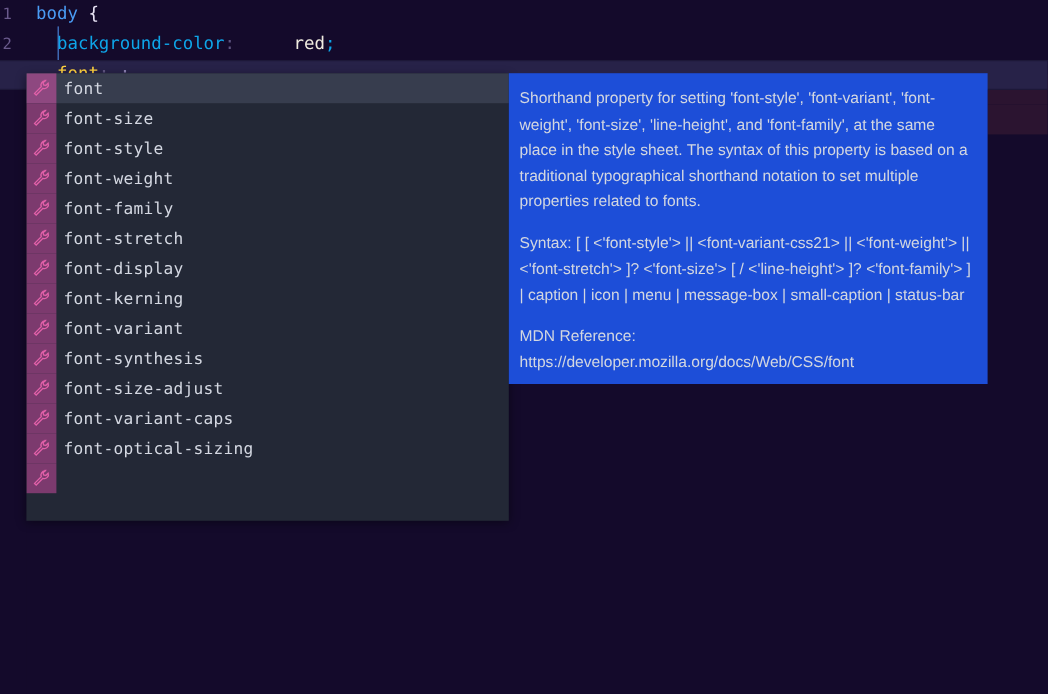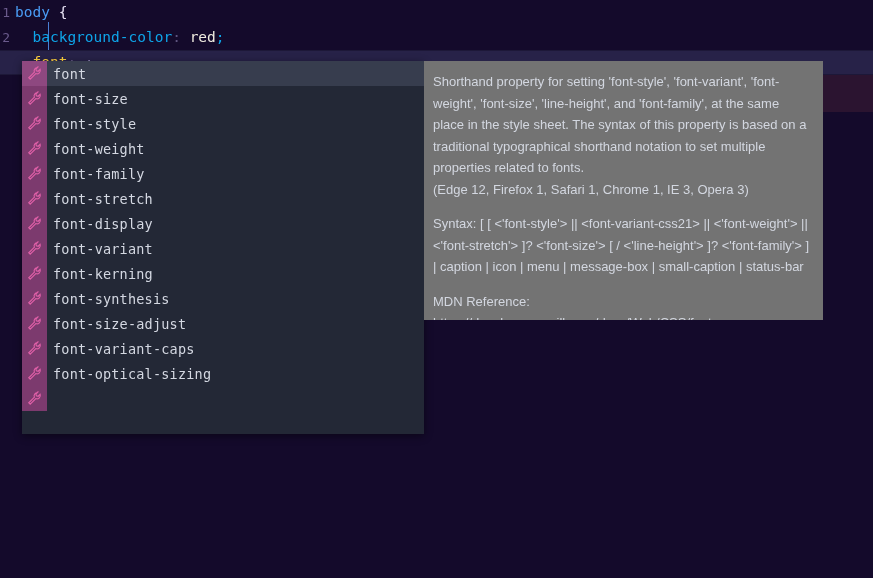--- a/index.html
+++ b/index.html
@@ -47,34 +47,34 @@
     position: absolute;
     left: 0;
     width: 873px;
     height: 25px;
     line-height: 25px;
     font-family: "DejaVu Sans Mono", monospace;
     font-size: 14.5px;
     white-space: pre;
     color: #d7d2e8;
   }
-  .code-line .txt { padding-left: 15px; }
+  .code-line .txt { padding-left: 30px; }
   .code-line.current {
     background: #272248;
     border-top: 1px solid #1d1838;
     border-bottom: 1px solid #1d1838;
     height: 23px;
     line-height: 23px;
   }
 
   .tok-sel   { color: #4a9cf5; }
   .tok-brace { color: #e8e3f5; }
   .tok-prop  { color: #0ea5e9; }
   .tok-prop2 { color: #ffd23f; }
-  .tok-val   { color: #f0ece0; }
+  .tok-val   { color: #f0ece0; margin-left: 40px; }
   .tok-punc  { color: #5f5580; }
   .tok-semi  { color: #8a7fb0; }
 
   .indent-guide {
     position: absolute;
     left: 48px;
     top: 22px;
     width: 1px;
     height: 42px;
     background: #4a7fd4;
@@ -128,21 +128,21 @@
     white-space: nowrap;
   }
 
   
   .docpanel {
     position: absolute;
     left: 424px;
     top: 61px;
     width: 399px;
     height: 259px;
-    background: #737373;
+    background: #1d4ed8;
     box-sizing: border-box;
     padding: 10px 12px 8px 9px;
     overflow: hidden;
   }
   .docpanel p {
     margin: 0;
     font-family: "Liberation Sans", sans-serif;
     font-size: 13px;
     line-height: 21.5px;
     color: #d3d7e0;
@@ -230,29 +230,29 @@
           </svg>
         </div>
         <div class="slabel">font-display</div>
       </div>
       <div class="srow">
         <div class="sicon">
           <svg width="15" height="15" viewBox="0 0 16 16">
             <path d="M11.2 1.6a3.6 3.6 0 0 0-3.3 5 l-6 6 1.5 1.5 6-6a3.6 3.6 0 0 0 4.6-4.6 l-2.1 2.1 -1.9-.5 -.5-1.9 2.1-2.1a3.6 3.6 0 0 0-.4-.0z" fill="none" stroke="#e060a8" stroke-width="1.2"></path>
           </svg>
         </div>
+        <div class="slabel">font-kerning</div>
+      </div>
+      <div class="srow">
+        <div class="sicon">
+          <svg width="15" height="15" viewBox="0 0 16 16">
+            <path d="M11.2 1.6a3.6 3.6 0 0 0-3.3 5 l-6 6 1.5 1.5 6-6a3.6 3.6 0 0 0 4.6-4.6 l-2.1 2.1 -1.9-.5 -.5-1.9 2.1-2.1a3.6 3.6 0 0 0-.4-.0z" fill="none" stroke="#e060a8" stroke-width="1.2"></path>
+          </svg>
+        </div>
         <div class="slabel">font-variant</div>
-      </div>
-      <div class="srow">
-        <div class="sicon">
-          <svg width="15" height="15" viewBox="0 0 16 16">
-            <path d="M11.2 1.6a3.6 3.6 0 0 0-3.3 5 l-6 6 1.5 1.5 6-6a3.6 3.6 0 0 0 4.6-4.6 l-2.1 2.1 -1.9-.5 -.5-1.9 2.1-2.1a3.6 3.6 0 0 0-.4-.0z" fill="none" stroke="#e060a8" stroke-width="1.2"></path>
-          </svg>
-        </div>
-        <div class="slabel">font-kerning</div>
       </div>
       <div class="srow">
         <div class="sicon">
           <svg width="15" height="15" viewBox="0 0 16 16">
             <path d="M11.2 1.6a3.6 3.6 0 0 0-3.3 5 l-6 6 1.5 1.5 6-6a3.6 3.6 0 0 0 4.6-4.6 l-2.1 2.1 -1.9-.5 -.5-1.9 2.1-2.1a3.6 3.6 0 0 0-.4-.0z" fill="none" stroke="#e060a8" stroke-width="1.2"></path>
           </svg>
         </div>
         <div class="slabel">font-synthesis</div>
       </div>
       <div class="srow">
@@ -284,18 +284,17 @@
           <svg width="15" height="15" viewBox="0 0 16 16">
             <path d="M11.2 1.6a3.6 3.6 0 0 0-3.3 5 l-6 6 1.5 1.5 6-6a3.6 3.6 0 0 0 4.6-4.6 l-2.1 2.1 -1.9-.5 -.5-1.9 2.1-2.1a3.6 3.6 0 0 0-.4-.0z" fill="none" stroke="#e060a8" stroke-width="1.2"></path>
           </svg>
         </div>
       </div>
     </div>
 </div>
 
 <div class="docpanel">
   <p>Shorthand property for setting 'font-style', 'font-variant', 'font-weight', 'font-size', 'line-height', and 'font-family', at the same place in the style sheet. The syntax of this property is based on a traditional typographical shorthand notation to set multiple properties related to fonts.</p>
-  <p>(Edge 12, Firefox 1, Safari 1, Chrome 1, IE 3, Opera 3)</p>
   <div class="doc-gap"></div>
   <p>Syntax: [ [ &lt;'font-style'&gt; || &lt;font-variant-css21&gt; || &lt;'font-weight'&gt; || &lt;'font-stretch'&gt; ]? &lt;'font-size'&gt; [ / &lt;'line-height'&gt; ]? &lt;'font-family'&gt; ] | caption | icon | menu | message-box | small-caption | status-bar</p>
   <div class="doc-gap"></div>
   <p>MDN Reference: https://developer.mozilla.org/docs/Web/CSS/font</p>
 </div>
 
 </body></html>

